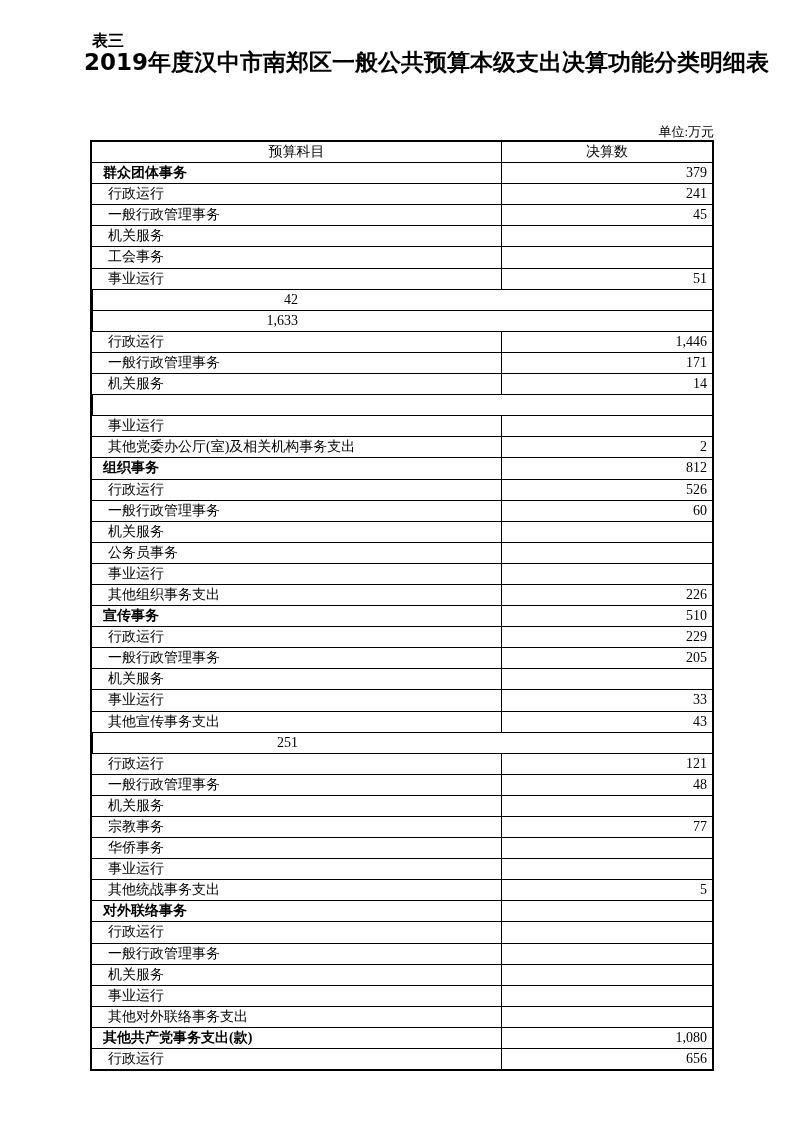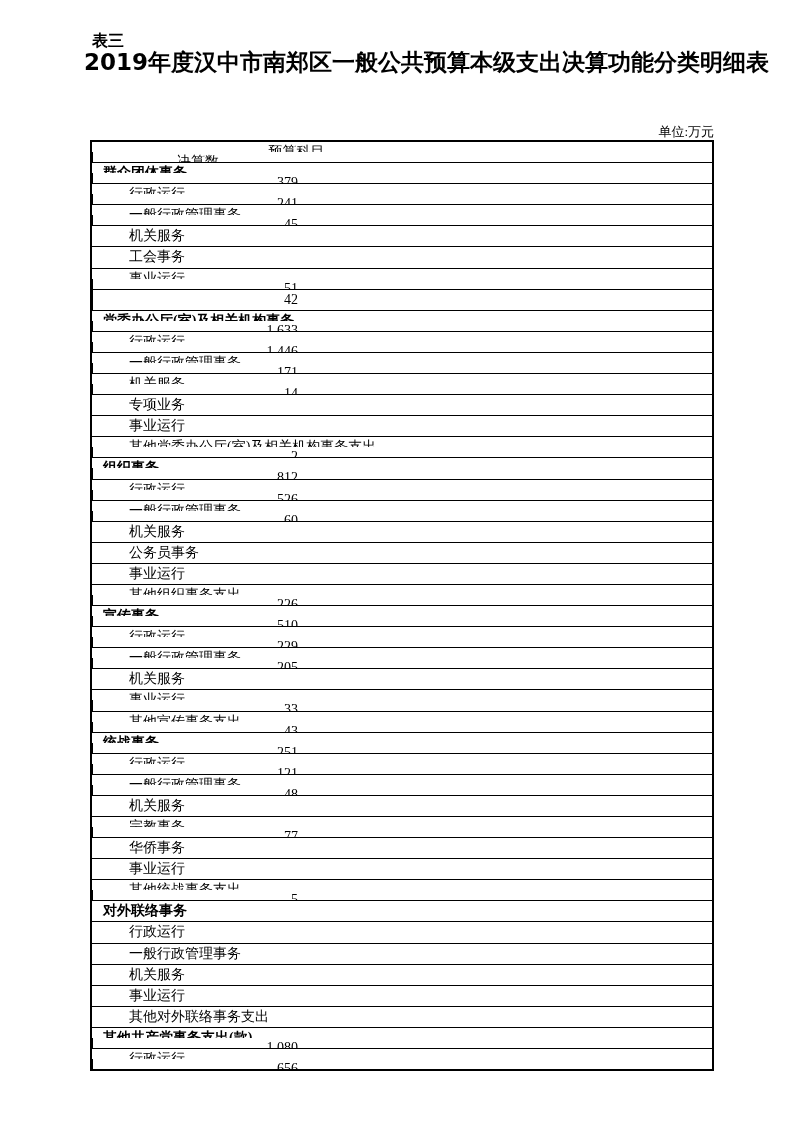--- a/index.html
+++ b/index.html
@@ -51,21 +51,20 @@
     left: 90px;
     top: 140px;
     width: 620px;
     border: 2px solid #000;
   }
   .row {
     display: flex;
     height: 20.1px;
     border-bottom: 1px solid #000;
     overflow: hidden;
-    flex-direction: column;
   }
   .row:last-child {
     border-bottom: none;
   }
   .cell {
     box-sizing: border-box;
     font-size: 14px;
     line-height: 20px;
     white-space: nowrap;
     overflow: hidden;
@@ -73,21 +72,21 @@
   .cell.subject {
     width: 409px;
   }
   .cell.amount {
     width: 211px;
     border-left: 1px solid #000;
     text-align: right;
     padding-right: 5px;
   }
   .subject.level-1 { padding-left: 11px; font-weight: bold; }
-  .subject.level-2 { padding-left: 37px; }
+  .subject.level-2 { padding-left: 16px; }
   .row.header .cell {
     text-align: center;
     padding: 0;
   }
 </style>
 </head>
 <body>
 
 <div class="page">
   <div class="table-label">表三</div>
@@ -123,37 +122,35 @@
         <div class="cell amount"></div>
       </div>
       <div class="row">
         <div class="cell subject level-2">事业运行</div>
         <div class="cell amount">51</div>
       </div>
       <div class="row">
         <div class="cell amount">42</div>
       </div>
       <div class="row">
-        <div class="cell subject level-1">党委办公厅(室)及相关机构事务</div>
         <div class="cell amount">1,633</div>
       </div>
       <div class="row">
         <div class="cell subject level-2">行政运行</div>
         <div class="cell amount">1,446</div>
       </div>
       <div class="row">
         <div class="cell subject level-2">一般行政管理事务</div>
         <div class="cell amount">171</div>
       </div>
       <div class="row">
         <div class="cell subject level-2">机关服务</div>
         <div class="cell amount">14</div>
       </div>
       <div class="row">
-        <div class="cell subject level-2">专项业务</div>
         <div class="cell amount"></div>
       </div>
       <div class="row">
         <div class="cell subject level-2">事业运行</div>
         <div class="cell amount"></div>
       </div>
       <div class="row">
         <div class="cell subject level-2">其他党委办公厅(室)及相关机构事务支出</div>
         <div class="cell amount">2</div>
       </div>
@@ -203,21 +200,20 @@
       </div>
       <div class="row">
         <div class="cell subject level-2">事业运行</div>
         <div class="cell amount">33</div>
       </div>
       <div class="row">
         <div class="cell subject level-2">其他宣传事务支出</div>
         <div class="cell amount">43</div>
       </div>
       <div class="row">
-        <div class="cell subject level-1">统战事务</div>
         <div class="cell amount">251</div>
       </div>
       <div class="row">
         <div class="cell subject level-2">行政运行</div>
         <div class="cell amount">121</div>
       </div>
       <div class="row">
         <div class="cell subject level-2">一般行政管理事务</div>
         <div class="cell amount">48</div>
       </div>

